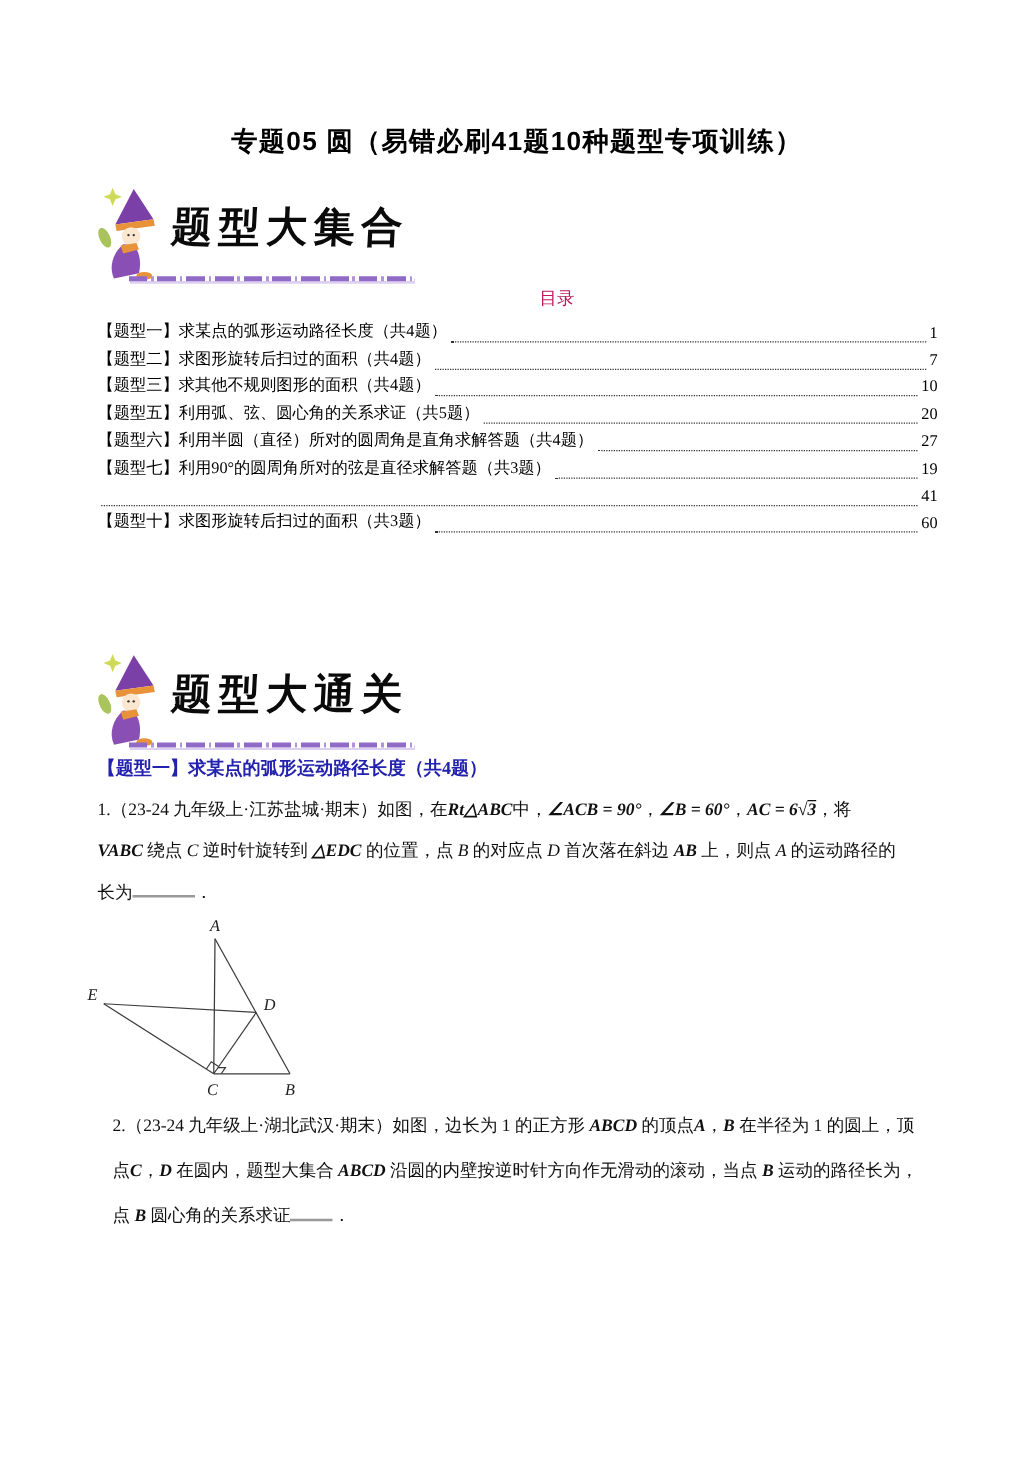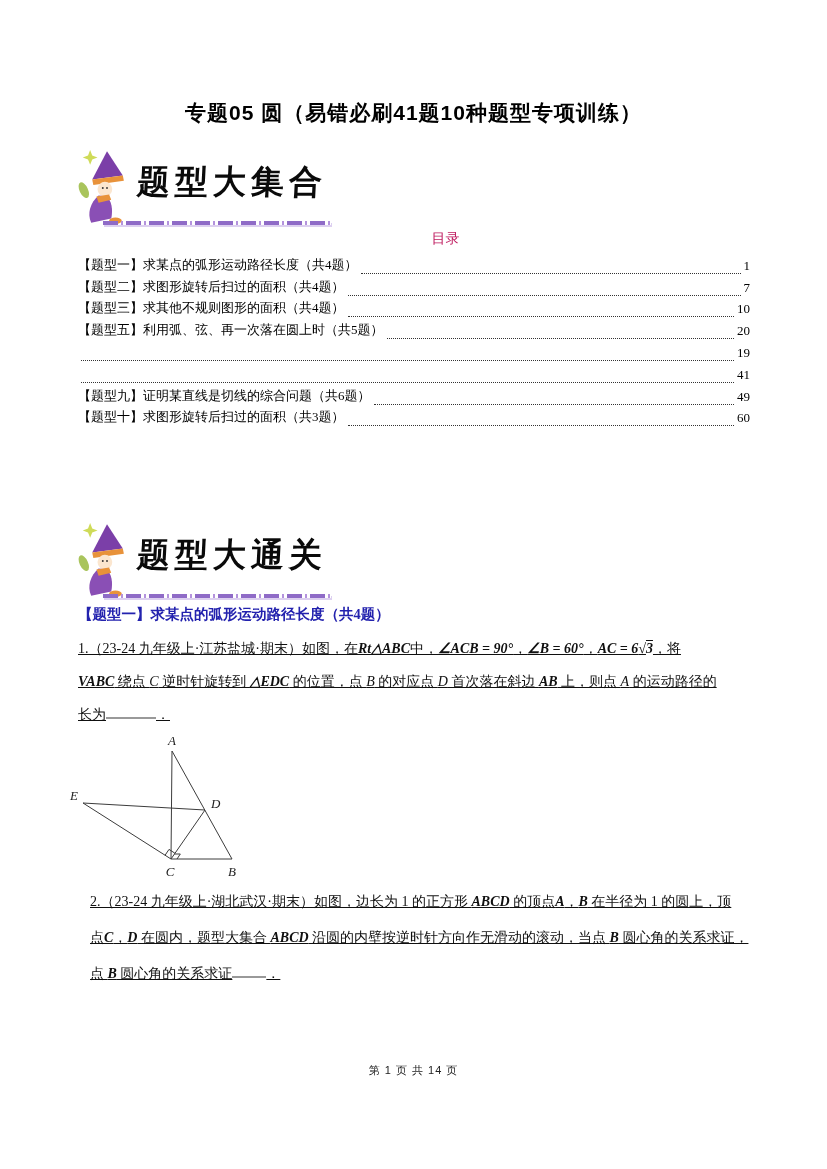--- a/index.html
+++ b/index.html
@@ -56,21 +56,21 @@
   
   .section-heading{
     position:absolute;top:605px;left:78px;
     font-size:14.5px;font-weight:700;color:var(--heading-blue);
     white-space:nowrap;
   }
   
   .para{position:absolute;left:78px;width:680px;font-size:14px;color:#101010;}
   #para1{top:632px;line-height:33px;}
   #para2{top:884px;line-height:36px;margin-left:12px;}
-  .run{white-space:pre-wrap;text-decoration:underline;}
+  .run{white-space:pre-wrap;}
   .r-bi{font-family:"Liberation Serif",serif;font-weight:700;font-style:italic;}
   .r-i{font-family:"Liberation Serif",serif;font-style:italic;}
   .r-ol{text-decoration:overline;}
   .r-blank{display:inline-block;width:50px;height:1em;vertical-align:baseline;
            border-bottom:2.5px solid var(--blank-gray);}
   .r-short{width:34px;}
   
   .figure1{position:absolute;left:56px;top:731px;width:260px;height:152px;}
   .figure1 line, .figure1 path{stroke:#3c3c3c;stroke-width:1;fill:none;}
   .figure1 text{
@@ -119,36 +119,37 @@
       <span class="toc-label">【题型二】求图形旋转后扫过的面积（共4题）</span>
       <span class="toc-leader"></span>
       <span class="toc-page">7</span>
     </div>
     <div class="toc-row">
       <span class="toc-label">【题型三】求其他不规则图形的面积（共4题）</span>
       <span class="toc-leader"></span>
       <span class="toc-page">10</span>
     </div>
     <div class="toc-row">
-      <span class="toc-label">【题型五】利用弧、弦、再一次落在圆上时（共5题）</span>
+      <span class="toc-label">【题型五】利用弧、弦、圆心角的关系求证（共5题）</span>
       <span class="toc-leader"></span>
       <span class="toc-page">20</span>
     </div>
     <div class="toc-row">
+      <span class="toc-label">【题型六】利用半圆（直径）所对的圆周角是直角求解答题（共4题）</span>
+      <span class="toc-leader"></span>
+      <span class="toc-page">27</span>
+    </div>
+    <div class="toc-row">
+      <span class="toc-label">【题型七】利用90°的圆周角所对的弦是直径求解答题（共3题）</span>
       <span class="toc-leader"></span>
       <span class="toc-page">19</span>
     </div>
     <div class="toc-row">
       <span class="toc-leader"></span>
       <span class="toc-page">41</span>
-    </div>
-    <div class="toc-row">
-      <span class="toc-label">【题型九】证明某直线是切线的综合问题（共6题）</span>
-      <span class="toc-leader"></span>
-      <span class="toc-page">49</span>
     </div>
     <div class="toc-row">
       <span class="toc-label">【题型十】求图形旋转后扫过的面积（共3题）</span>
       <span class="toc-leader"></span>
       <span class="toc-page">60</span>
     </div>
   </div>
 
   <div class="banner" id="banner2">
     <svg class="wizard" viewBox="0 0 60 74">
@@ -188,19 +189,18 @@
     </g>
     <text x="116" y="14" text-anchor="middle">A</text>
     <text x="18" y="69" text-anchor="middle">E</text>
     <text x="155" y="77" text-anchor="start">D</text>
     <text x="114" y="145" text-anchor="middle">C</text>
     <text x="176" y="145" text-anchor="middle">B</text>
   </svg>
 
   <div class="para" id="para2">
     <div class="line"><span class="run">2.（23-24 九年级上·湖北武汉·期末）如图，边长为 1 的正方形 </span><span class="run r-bi">ABCD</span><span class="run"> 的顶点</span><span class="run r-bi">A</span><span class="run">，</span><span class="run r-bi">B</span><span class="run"> 在半径为 1 的圆上，顶</span></div>
-    <div class="line"><span class="run">点</span><span class="run r-bi">C</span><span class="run">，</span><span class="run r-bi">D</span><span class="run"> 在圆内，题型大集合 </span><span class="run r-bi">ABCD</span><span class="run"> 沿圆的内壁按逆时针方向作无滑动的滚动，当点 </span><span class="run r-bi">B</span><span class="run"> 圆心角的关系求证，</span></div>
+    <div class="line"><span class="run">点</span><span class="run r-bi">C</span><span class="run">，</span><span class="run r-bi">D</span><span class="run"> 在圆内，题型大集合 </span><span class="run r-bi">ABCD</span><span class="run"> 沿圆的内壁按逆时针方向作无滑动的滚动，当点 </span><span class="run r-bi">B</span><span class="run"> 运动的路径长为，</span></div>
     <div class="line"><span class="run">点 </span><span class="run r-bi">B</span><span class="run"> 圆心角的关系求证</span><span class="run r-blank r-short"></span><span class="run">．</span></div>
   </div>
 
-  <div class="page-footer">第 1 页 共 14 页</div>
 
 </div>
 
 </body></html>

